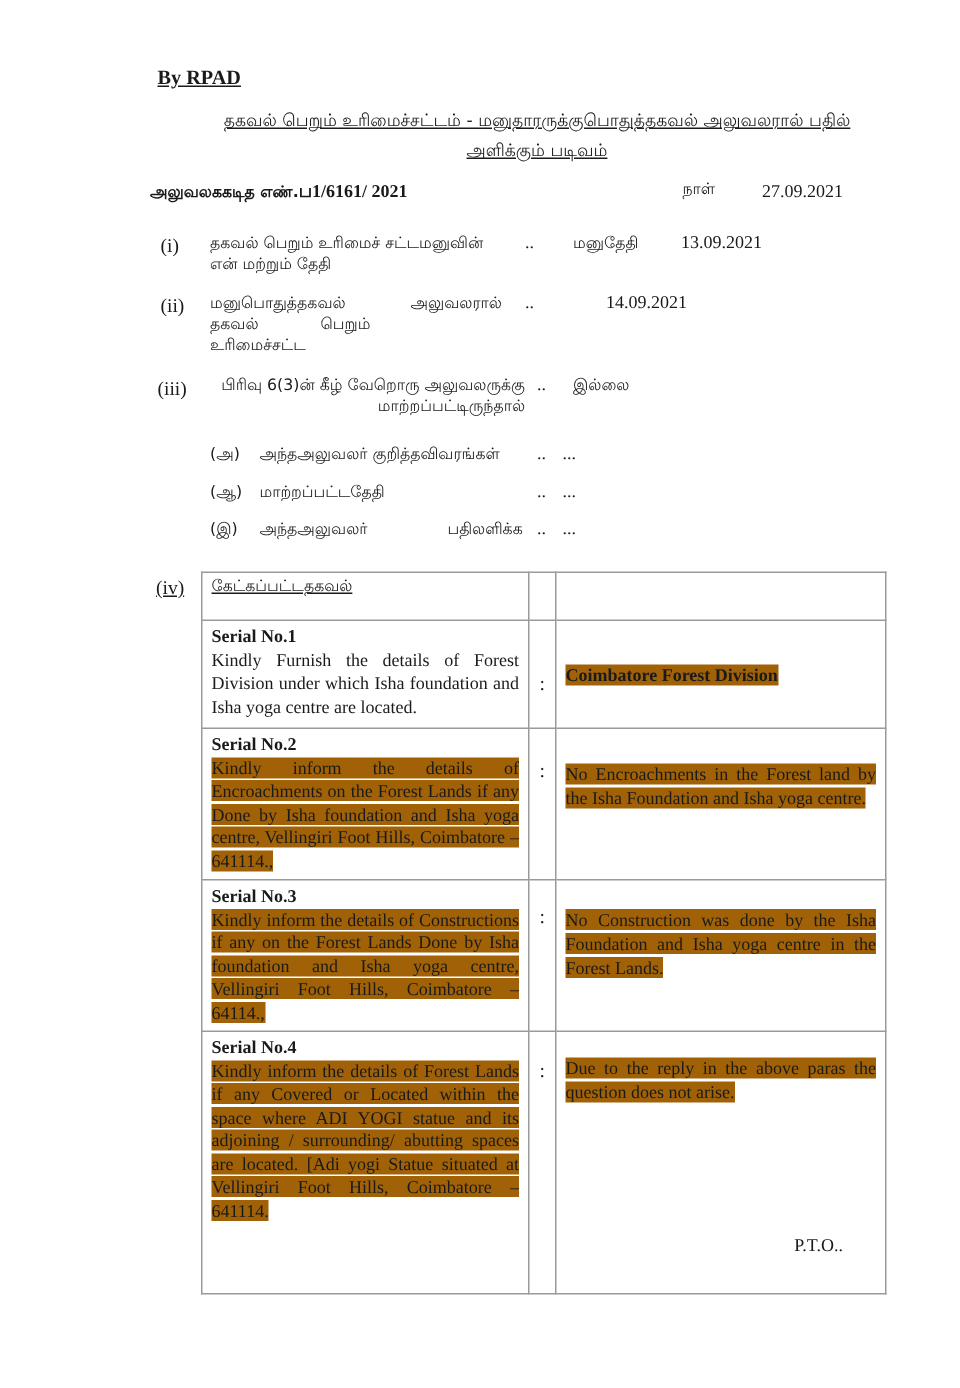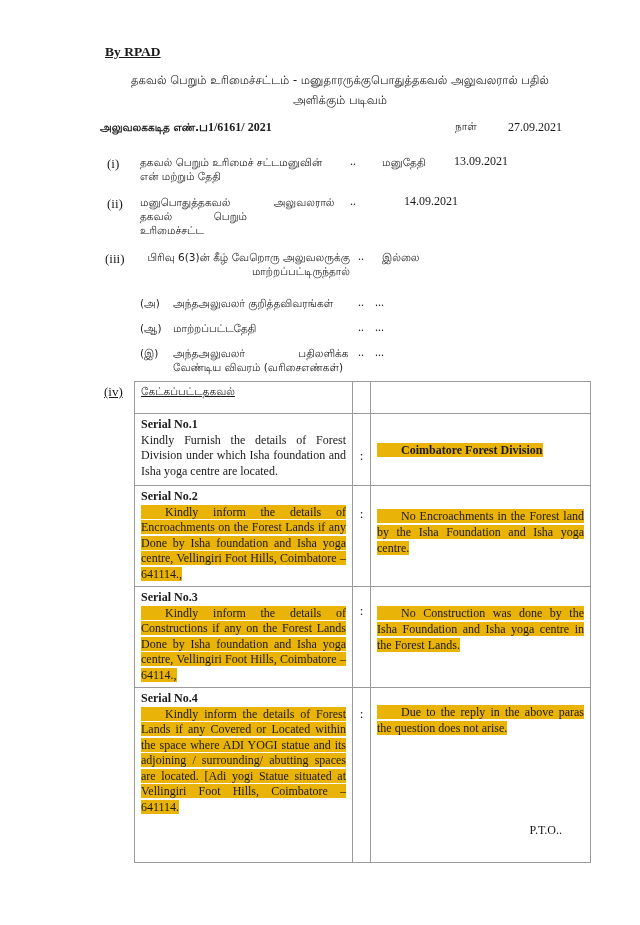--- a/index.html
+++ b/index.html
@@ -2,21 +2,21 @@
 <html><head>
 <meta charset="utf-8">
 <style>
   html, body { margin: 0; padding: 0; }
   body {
     width: 640px; height: 925px; background: #ffffff; position: relative; overflow: hidden;
     font-family: "Liberation Serif", "DejaVu Serif", serif; color: #1a1a1a;
   }
   .abs { position: absolute; }
   .rpad { left: 105px; top: 44px; font-size: 13.5px; font-weight: bold; text-decoration: underline; }
-  .title { left: 90px; width: 500px; top: 70px; text-align: center; font-family: "DejaVu Sans", sans-serif; font-size: 11.5px; line-height: 20px; }
+  .title { left: 108px; width: 500px; top: 70px; text-align: center; font-family: "DejaVu Sans", sans-serif; font-size: 11.5px; line-height: 20px; text-decoration: underline; }
   .ref { left: 100px; top: 120px; font-family: "DejaVu Sans", sans-serif; font-size: 10.5px; font-weight: bold; }
   .ref .num { font-family: "Liberation Serif", serif; font-size: 12px; }
   .date-lbl { left: 455px; top: 120px; font-family: "DejaVu Sans", sans-serif; font-size: 10.5px; }
   .date-val { left: 508px; top: 120px; font-size: 12px; }
 
   .roman { font-size: 13px; }
   .tm { font-family: "DejaVu Sans", sans-serif; font-size: 10.5px; line-height: 14px; }
   .dots { font-size: 12px; }
   .val { font-size: 12px; }
 
@@ -26,21 +26,21 @@
   }
   table.info td { border: 1px solid #9a9a9a; vertical-align: top; padding: 0; }
   table.info col.c1 { width: 218px; }
   table.info col.c2 { width: 18px; }
   table.info col.c3 { width: 220px; }
   .hdr-cell { height: 25px; padding: 3px 6px !important; font-family: "DejaVu Sans", sans-serif; font-size: 10.5px; text-decoration: underline; }
   .q { padding: 3px 6px 4px 6px !important; font-size: 12px; line-height: 15.5px; text-align: justify; }
   .q .serial { font-weight: bold; display: block; }
   .colon { text-align: center; font-size: 13px; }
   .ans { padding: 3px 6px !important; font-size: 12px; line-height: 16px; text-align: justify; }
-  .hl { background: #eab308; padding-left: 24px; }
+  .hl { background: #a16207; }
   .pto { position: absolute; right: 28px; bottom: 24px; font-size: 12px; }
 </style>
 </head>
 <body>
 
 <div class="abs rpad">By RPAD</div>
 
 <div class="abs title">
   <div>தகவல் பெறும் உரிமைச்சட்டம் - மனுதாரருக்குபொதுத்தகவல் அலுவலரால் பதில்</div>
   <div>அளிக்கும் படிவம்</div>
@@ -83,21 +83,20 @@
 <div class="abs dots" style="left:375px; top:295px;">...</div>
 
 <div class="abs tm" style="left:140px; top:321px;">(ஆ)</div>
 <div class="abs tm" style="left:173px; top:321px;">மாற்றப்பட்டதேதி</div>
 <div class="abs dots" style="left:358px; top:320px;">..</div>
 <div class="abs dots" style="left:375px; top:320px;">...</div>
 
 <div class="abs tm" style="left:140px; top:346px;">(இ)</div>
 <div class="abs tm" style="left:173px; top:346px; width:180px;">
   <div style="word-spacing:50px;">அந்தஅலுவலர் பதிலளிக்க</div>
-  <div>வேண்டிய விவரம் (வரிசைஎண்கள்)</div>
 </div>
 <div class="abs dots" style="left:358px; top:345px;">..</div>
 <div class="abs dots" style="left:375px; top:345px;">...</div>
 
 <div class="abs roman" style="left:104px; top:384px;text-decoration:underline;">(iv)</div>
 
 <table class="info">
   <colgroup>
       <col class="c1">
       <col class="c2">

